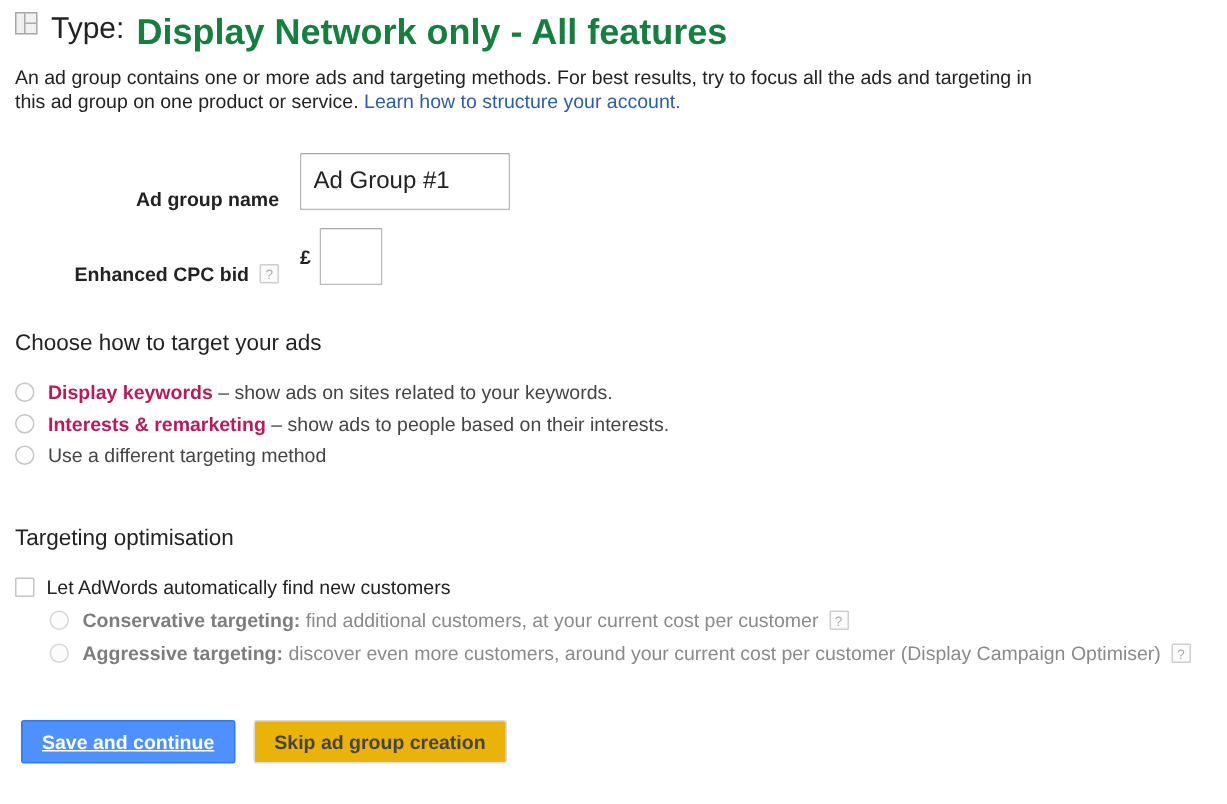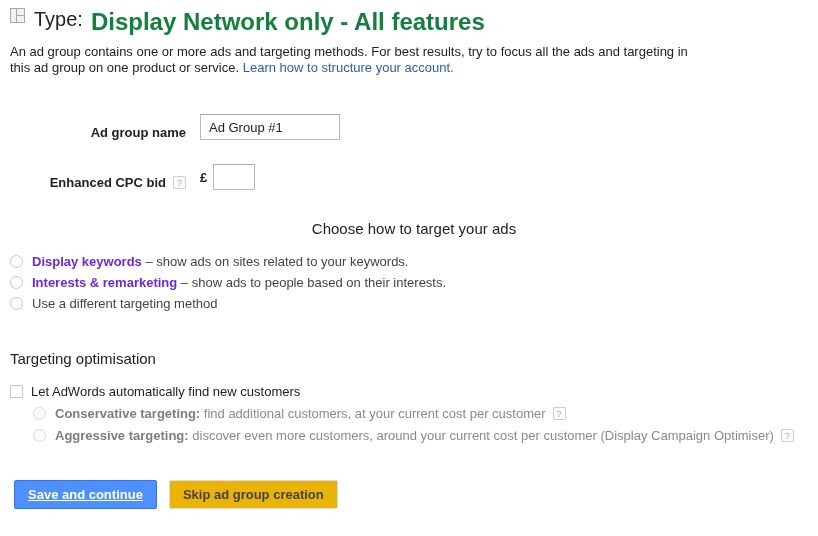--- a/index.html
+++ b/index.html
@@ -121,25 +121,25 @@
   }
   .currency {
     font-size: 13px;
     font-weight: bold;
     color: #222;
     margin-right: 6px;
   }
   input.text-input {
     border: 1px solid #b9b9b9;
     border-top-color: #a8a8a8;
-    height: 26px;
+    height: 38px;
     box-sizing: border-box;
     padding: 0 8px;
     font-family: "Liberation Sans", sans-serif;
-    font-size: 13px;
+    font-size: 16px;
     color: #222;
     background: #fff;
     outline: none;
     border-radius: 1px;
   }
   input.input-adgroup { width: 140px; }
   input.input-bid { width: 42px; }
 
   
   .section {
@@ -175,25 +175,25 @@
   .checkbox {
     width: 13px;
     height: 13px;
     border: 1px solid #c6c6c6;
     background: #fff;
     box-sizing: border-box;
     margin-right: 8px;
     flex: 0 0 auto;
     border-radius: 1px;
   }
-  .opt-strong { font-weight: bold; color: #6d28d9; }
+  .opt-strong { font-weight: bold; color: #be185d; }
   .opt-rest { color: #444; }
   .dash { color: #444; }
 
-  .targeting-section { margin-top: 30px; text-align: center; }
+  .targeting-section { margin-top: 30px; }
   .optimisation-section { margin-top: 36px; }
 
   .sub-option {
     margin-left: 23px;
     height: 22px;
     color: #8a8a8a;
   }
   .sub-option .opt-strong { color: #7d7d7d; }
   .sub-option .opt-rest { color: #8a8a8a; }
 

